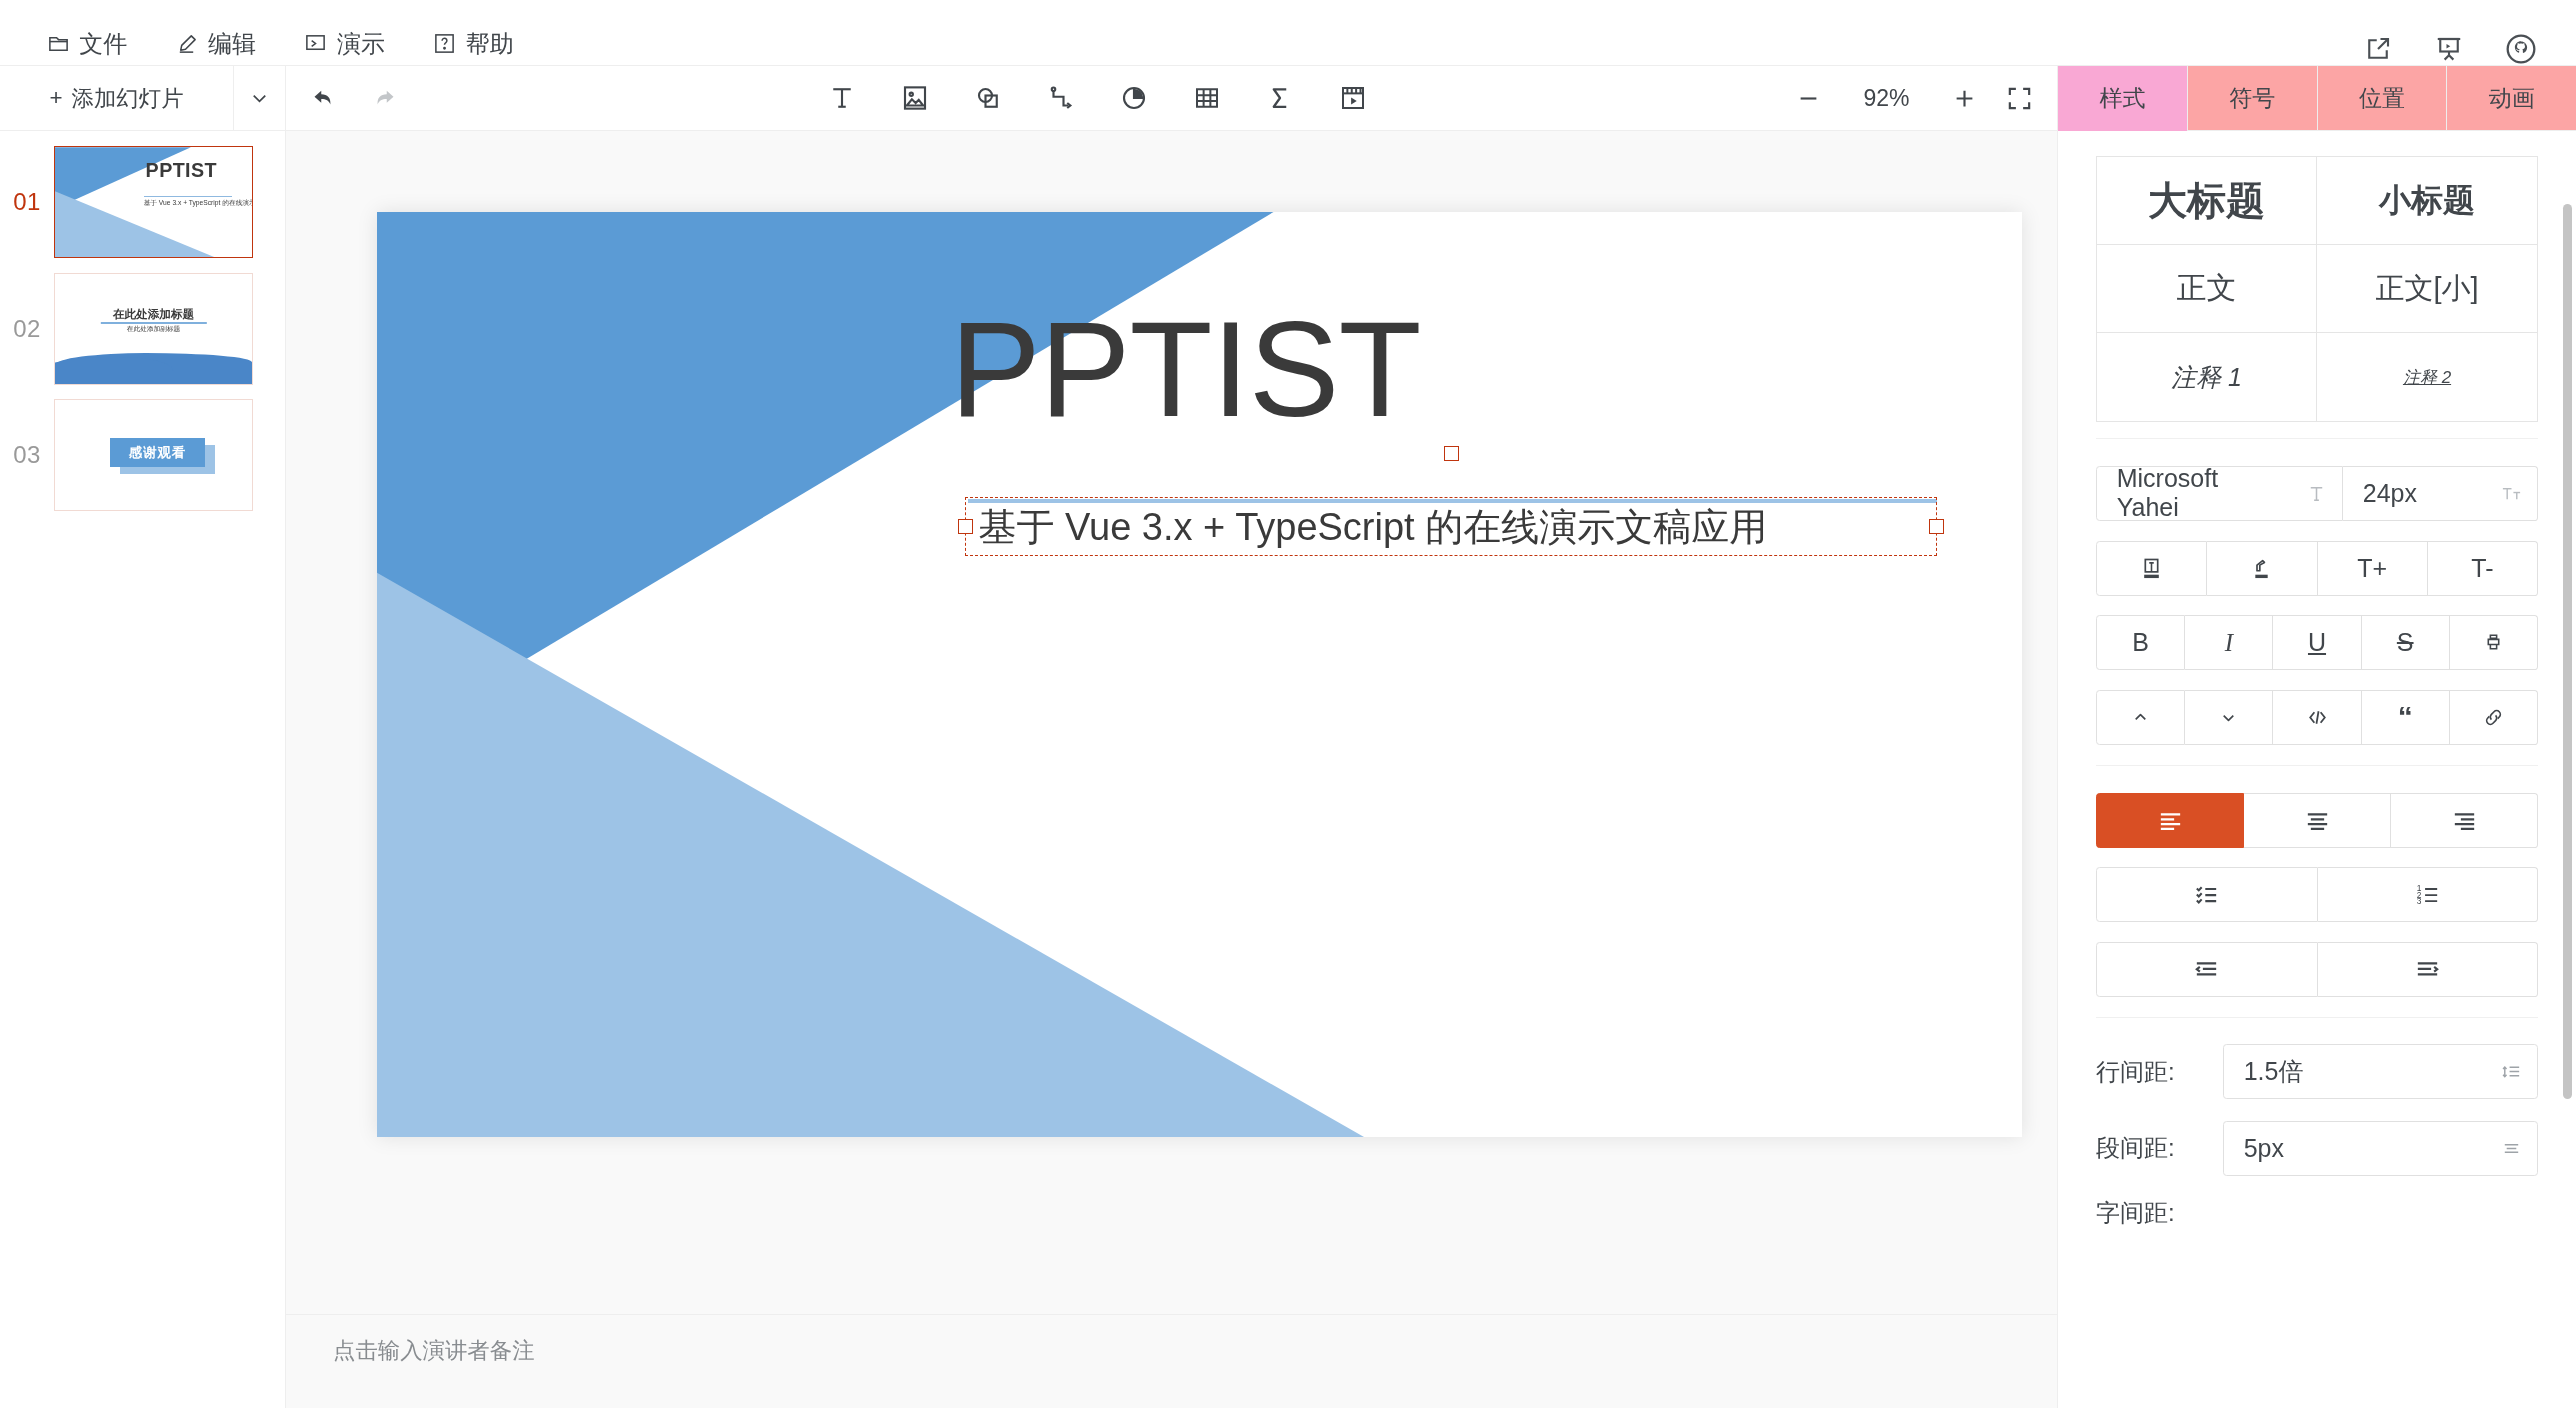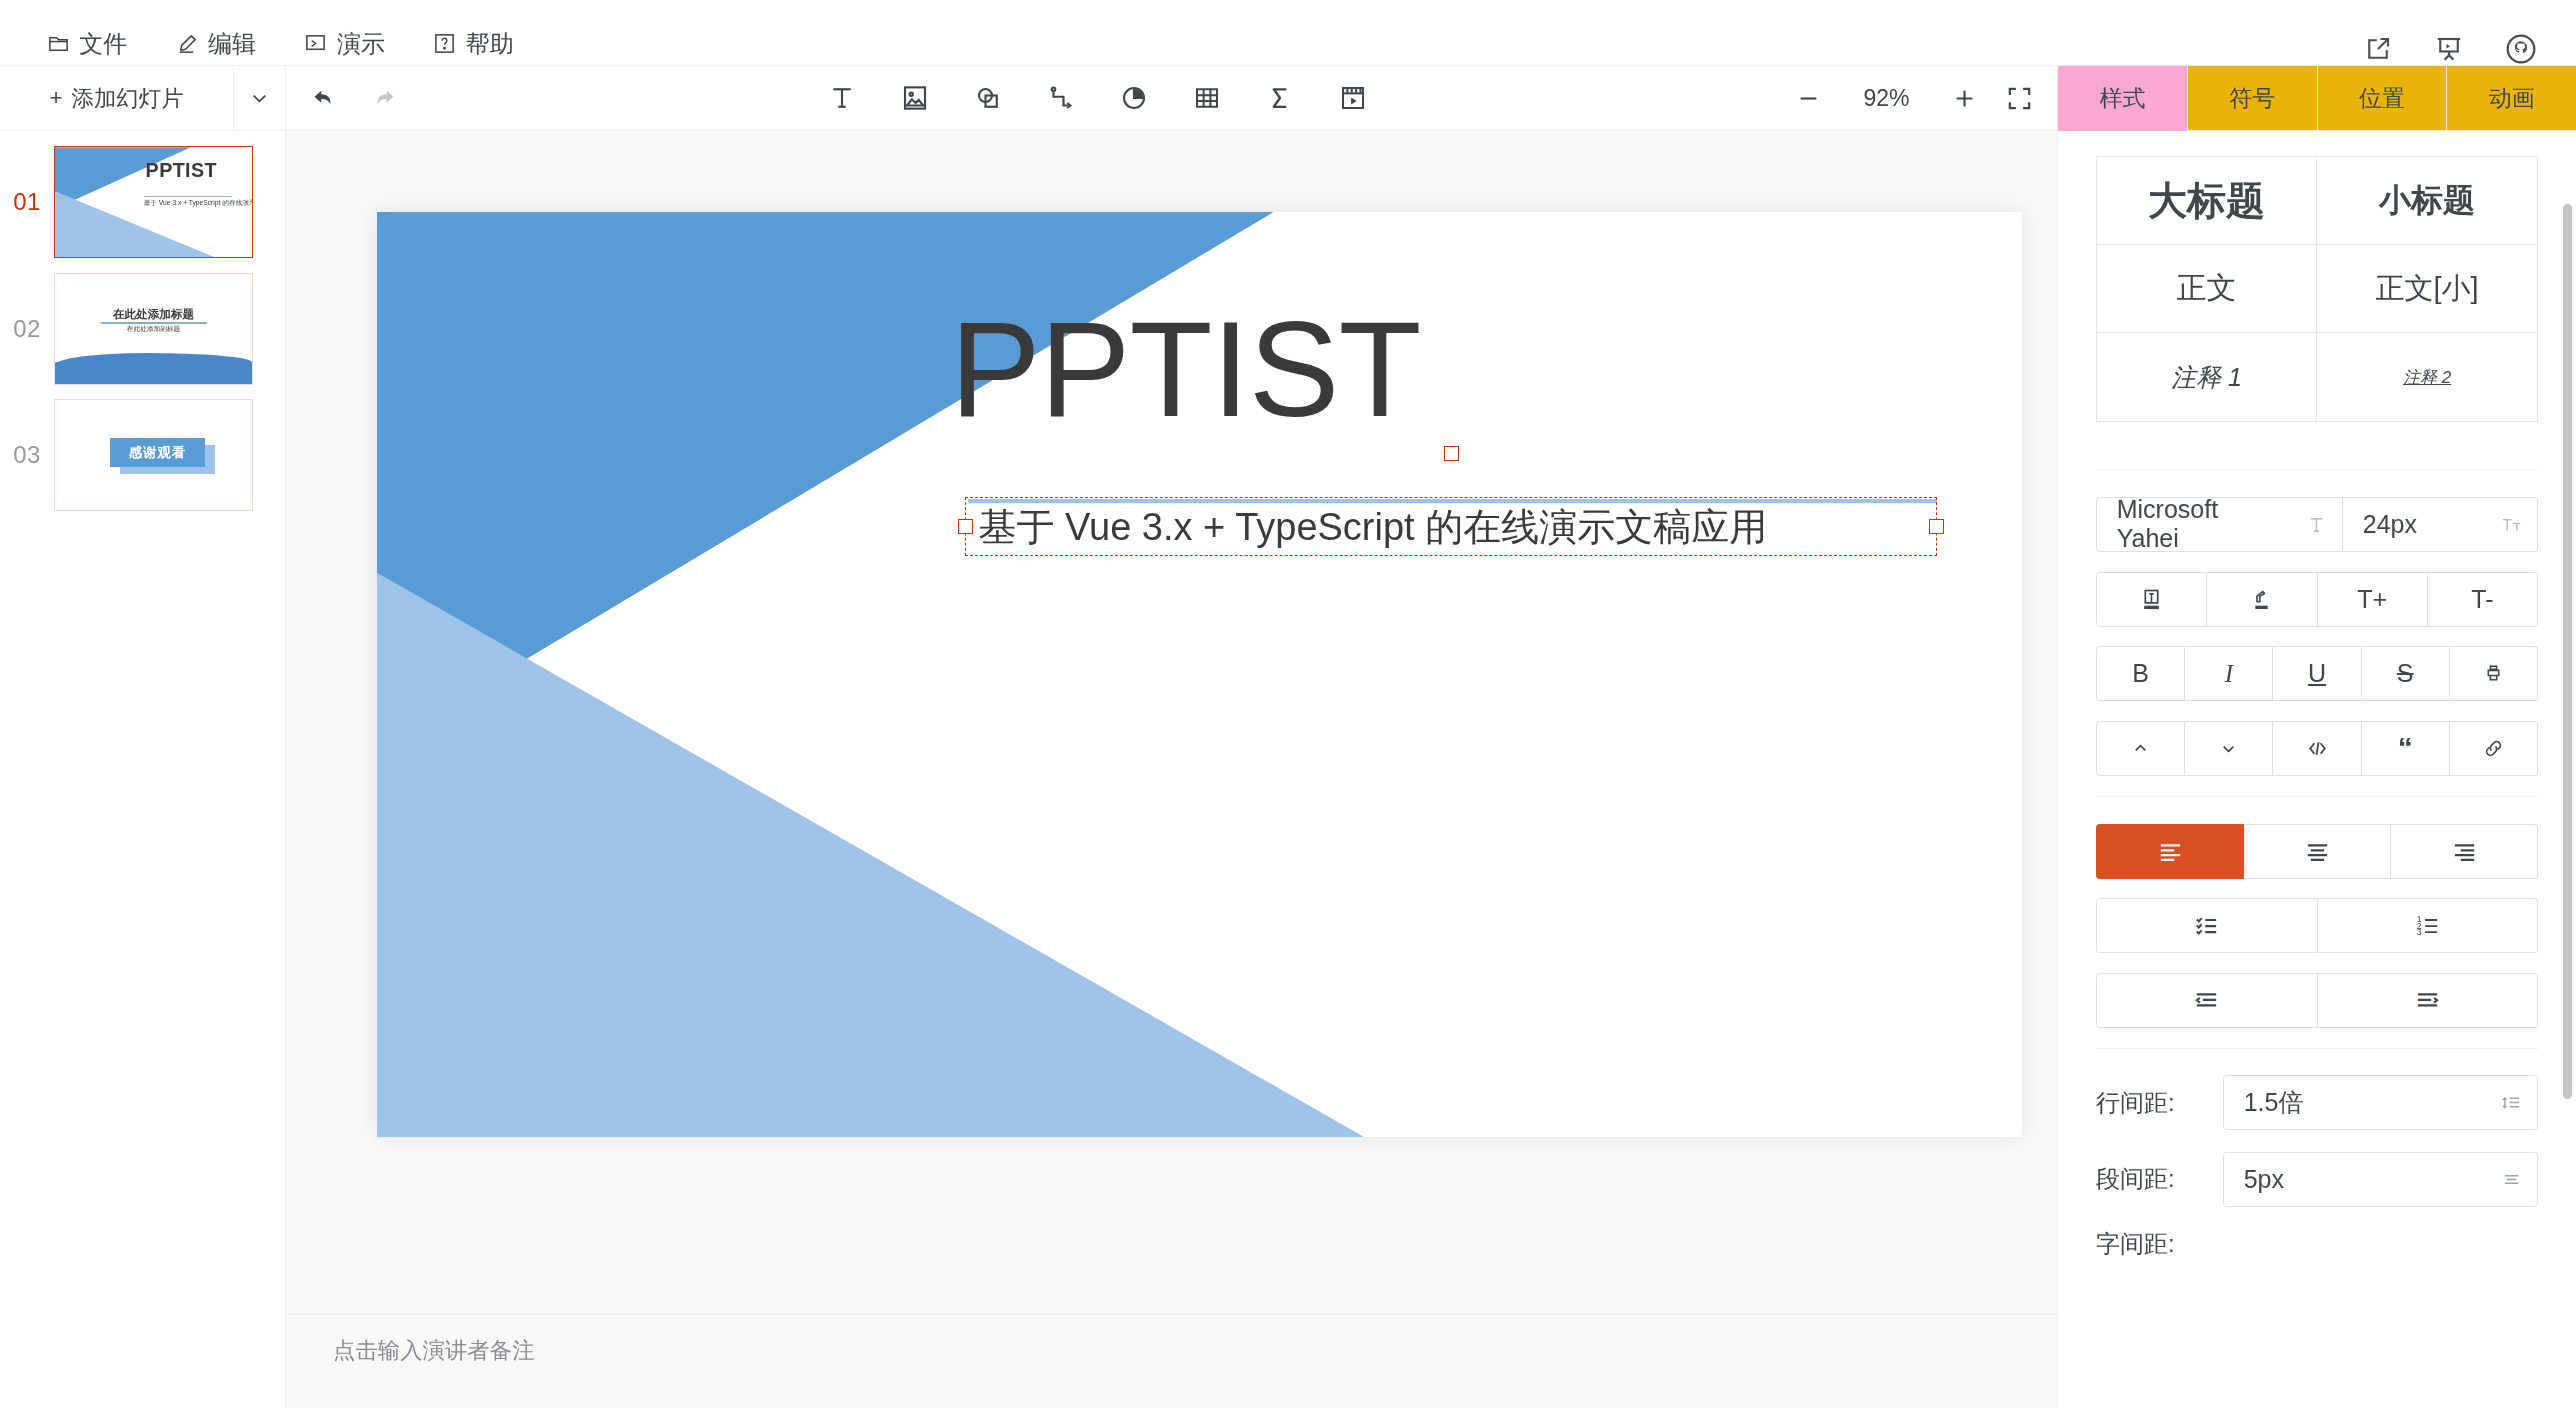--- a/index.html
+++ b/index.html
@@ -192,35 +192,35 @@
   
   .right-col {
     width: 519px; flex: 0 0 519px;
     display: flex; flex-direction: column;
     border-left: 0.9px solid #eeeeee; background: #fff;
     position: relative;
   }
   .panel-tabs { height: 65px; flex: 0 0 65px; display: flex; }
   .panel-tab {
     flex: 1; display: flex; align-items: center; justify-content: center;
-    font-size: 23px; color: #41464b; background: #eab308;
+    font-size: 23px; color: #41464b; background: #fca5a5;
     border-bottom: 0.9px solid #eeeeee; border-left: 0.9px solid #eeeeee; cursor: pointer;
   }
   .panel-tab:first-child { border-left: none; }
   .panel-tab.active { background: #f9a8d4; border-bottom-color: transparent; }
 
   .panel-body { flex: 1; overflow: hidden; padding: 25px 38px 0 38px; position: relative; }
   .panel-scrollbar {
     position: absolute; right: 3.6px; top: 73px; width: 9.8px; height: 895px;
     background: #c4c4c4; border-radius: 5.4px;
   }
 
   .preset-grid {
     display: grid; grid-template-columns: 1fr 1fr;
-    border: 0.9px solid #e5e5e5; margin-bottom: 47px;
+    border: 0.9px solid #e5e5e5; margin-bottom: 16px;
   }
   .preset-cell {
     height: 88px; display: flex; align-items: center; justify-content: center;
     border-right: 0.9px solid #e5e5e5; border-bottom: 0.9px solid #e5e5e5;
     color: #41464b; cursor: pointer; background: #fff;
   }
   .preset-cell:nth-child(2n) { border-right: none; }
   .preset-cell:nth-child(5), .preset-cell:nth-child(6) { border-bottom: none; }
   .ps-big { font-size: 39px; font-weight: bold; }
   .ps-small { font-size: 32px; font-weight: bold; }

